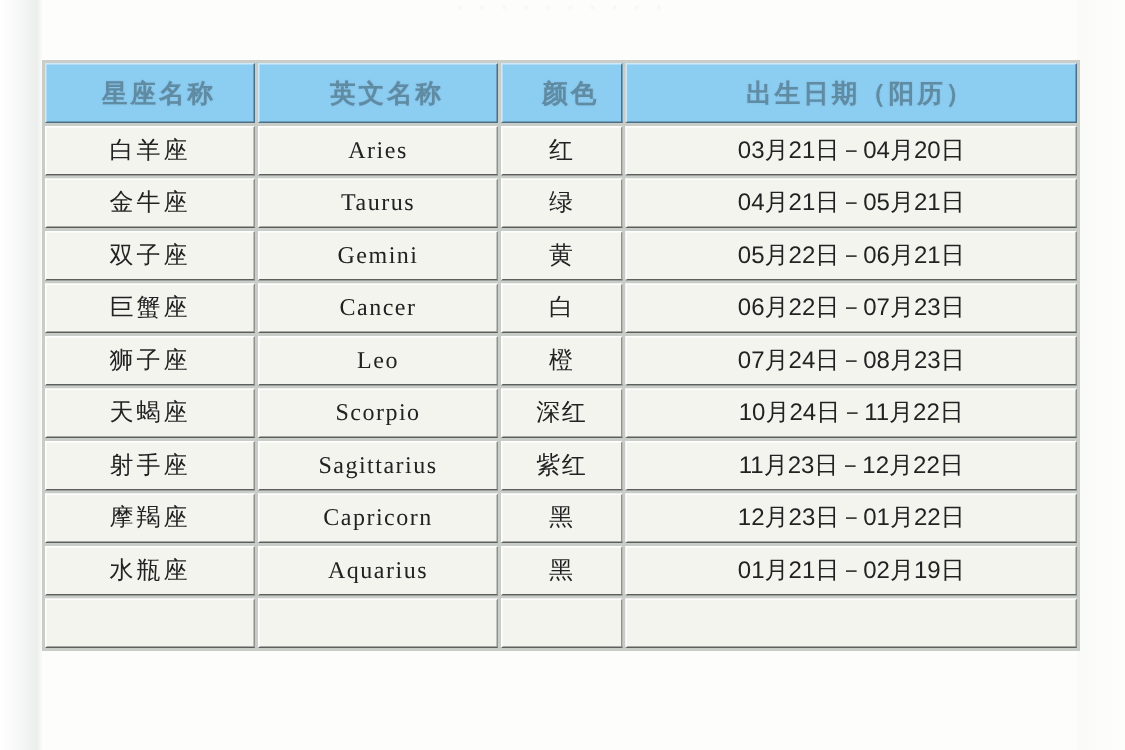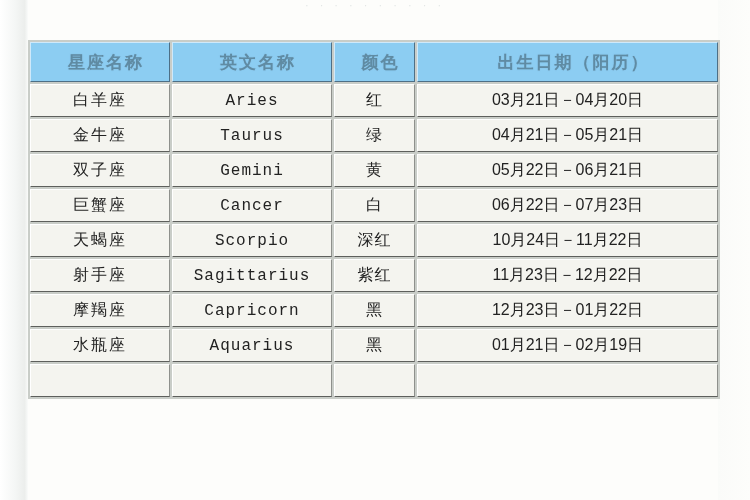--- a/index.html
+++ b/index.html
@@ -97,21 +97,21 @@
   #zodiac-table tbody td {
     background: #f4f4ef;
     border-top: 1px solid #ffffff;
     border-left: 1px solid #ffffff;
     border-right: 1px solid #8e908c;
     border-bottom: 1px solid #5d5f5c;
     margin-left: 31px;
   }
 
   td.cell-name   { font-size: 16px; letter-spacing: 2px; }
-  td.cell-eng    { font-family: Liberation Mono, monospace; font-size: 15px; letter-spacing: 1px; }
+  td.cell-eng    { font-family: Liberation Serif, serif; font-size: 15px; letter-spacing: 1px; }
   td.cell-color  { font-size: 16px; letter-spacing: 1px; }
   td.cell-date   { font-size: 16px; letter-spacing: 0px; }
 
   
   tr.row-clipped td { height: 8px; }
 </style>
 </head>
 <body>
 
 <div id="page">
@@ -155,20 +155,26 @@
           <td class="cell-color">黄</td>
           <td class="cell-date">05月22日－06月21日</td>
         </tr>
         <tr>
           <td class="cell-name">巨蟹座</td>
           <td class="cell-eng">Cancer</td>
           <td class="cell-color">白</td>
           <td class="cell-date">06月22日－07月23日</td>
         </tr>
         <tr>
+          <td class="cell-name">狮子座</td>
+          <td class="cell-eng">Leo</td>
+          <td class="cell-color">橙</td>
+          <td class="cell-date">07月24日－08月23日</td>
+        </tr>
+        <tr>
           <td class="cell-name">天蝎座</td>
           <td class="cell-eng">Scorpio</td>
           <td class="cell-color">深红</td>
           <td class="cell-date">10月24日－11月22日</td>
         </tr>
         <tr>
           <td class="cell-name">射手座</td>
           <td class="cell-eng">Sagittarius</td>
           <td class="cell-color">紫红</td>
           <td class="cell-date">11月23日－12月22日</td>

